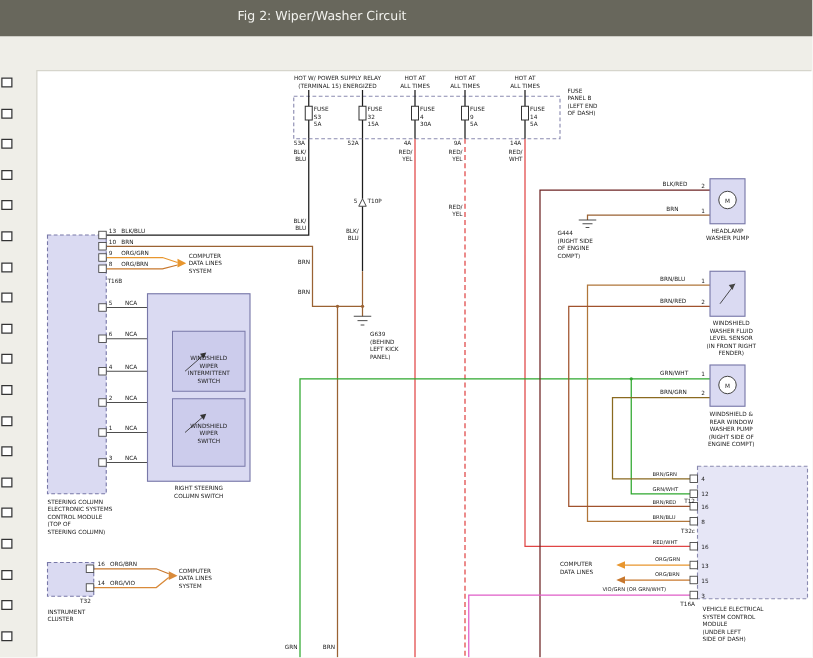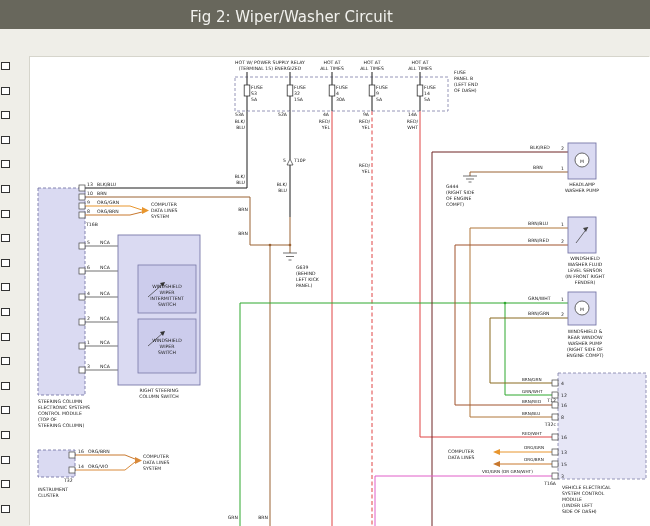--- a/index.html
+++ b/index.html
@@ -1,19 +1,19 @@
 <!DOCTYPE html>
 <html><head>
 <meta charset="utf-8">
 <style>
   html,body{margin:0;padding:0;}
   body{width:650px;height:526px;position:relative;overflow:hidden;
        background:#efeee8;font-family:"DejaVu Sans",sans-serif;}
   .titlebar{position:absolute;left:0;top:0;width:650px;height:29px;background:#68675c;}
-  .titlebar span{position:absolute;left:190px;top:8px;font-size:15px;color:#f2f2ee;text-align:center;}
+  .titlebar span{position:absolute;left:190px;top:8px;font-size:10px;color:#f2f2ee;text-align:center;}
   .canvas{position:absolute;left:30px;top:57px;width:620px;height:469px;background:#ffffff;
           box-shadow:-1px -1px 0 #d6d5cc;}
   .frame{position:absolute;left:1px;width:7px;height:6px;border:1px solid #333;background:#fff;}
   svg text{font-family:"DejaVu Sans",sans-serif;font-size:4.6px;fill:#222;}
   svg text.t4{font-size:4.2px;}
   .mid{text-anchor:middle}.end{text-anchor:end}
   .w{fill:none;stroke-width:1;stroke-linecap:butt;}
   .blk{stroke:#1c1c1c}.brn{stroke:#9a6233}.red{stroke:#e04545}.grn{stroke:#2fa82f}
   .olv{stroke:#8a6a20}.tan{stroke:#b0763a}.rst{stroke:#a0522d}.dkr{stroke:#6e2424}
   .org{stroke:#e8962e}.or2{stroke:#c8782e}.orv{stroke:#d98a3a}.pnk{stroke:#e05ec8}

